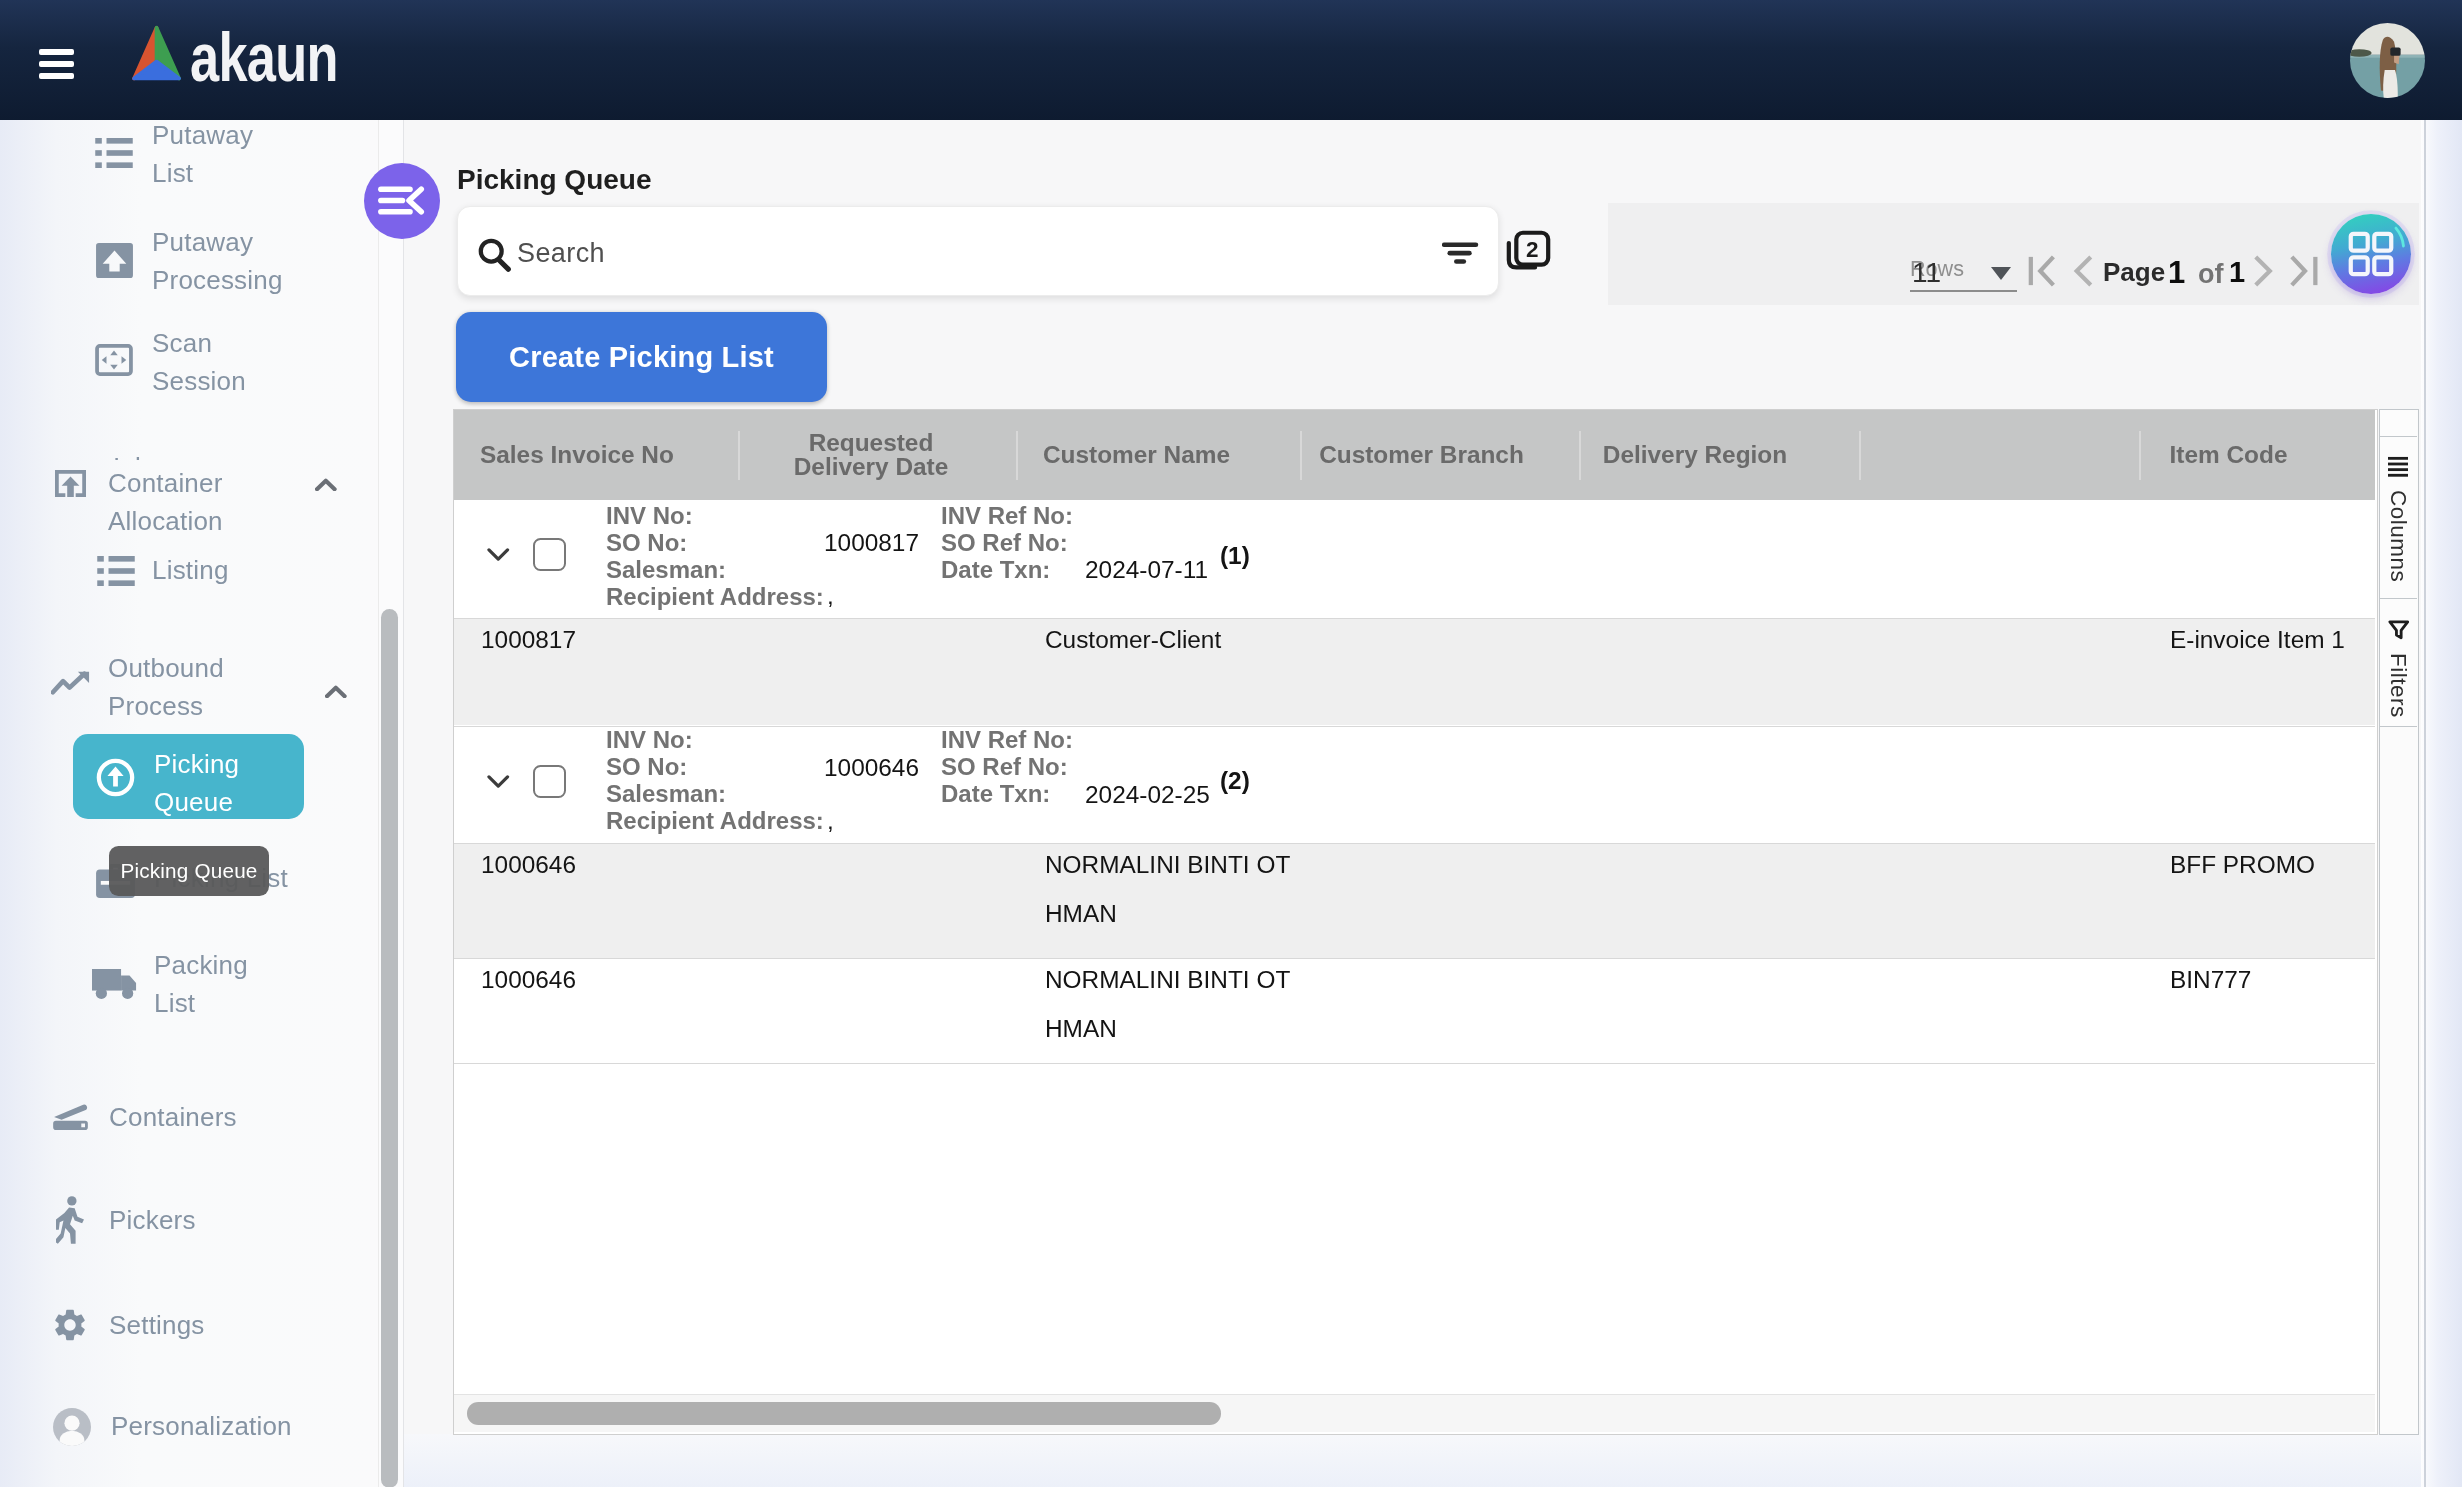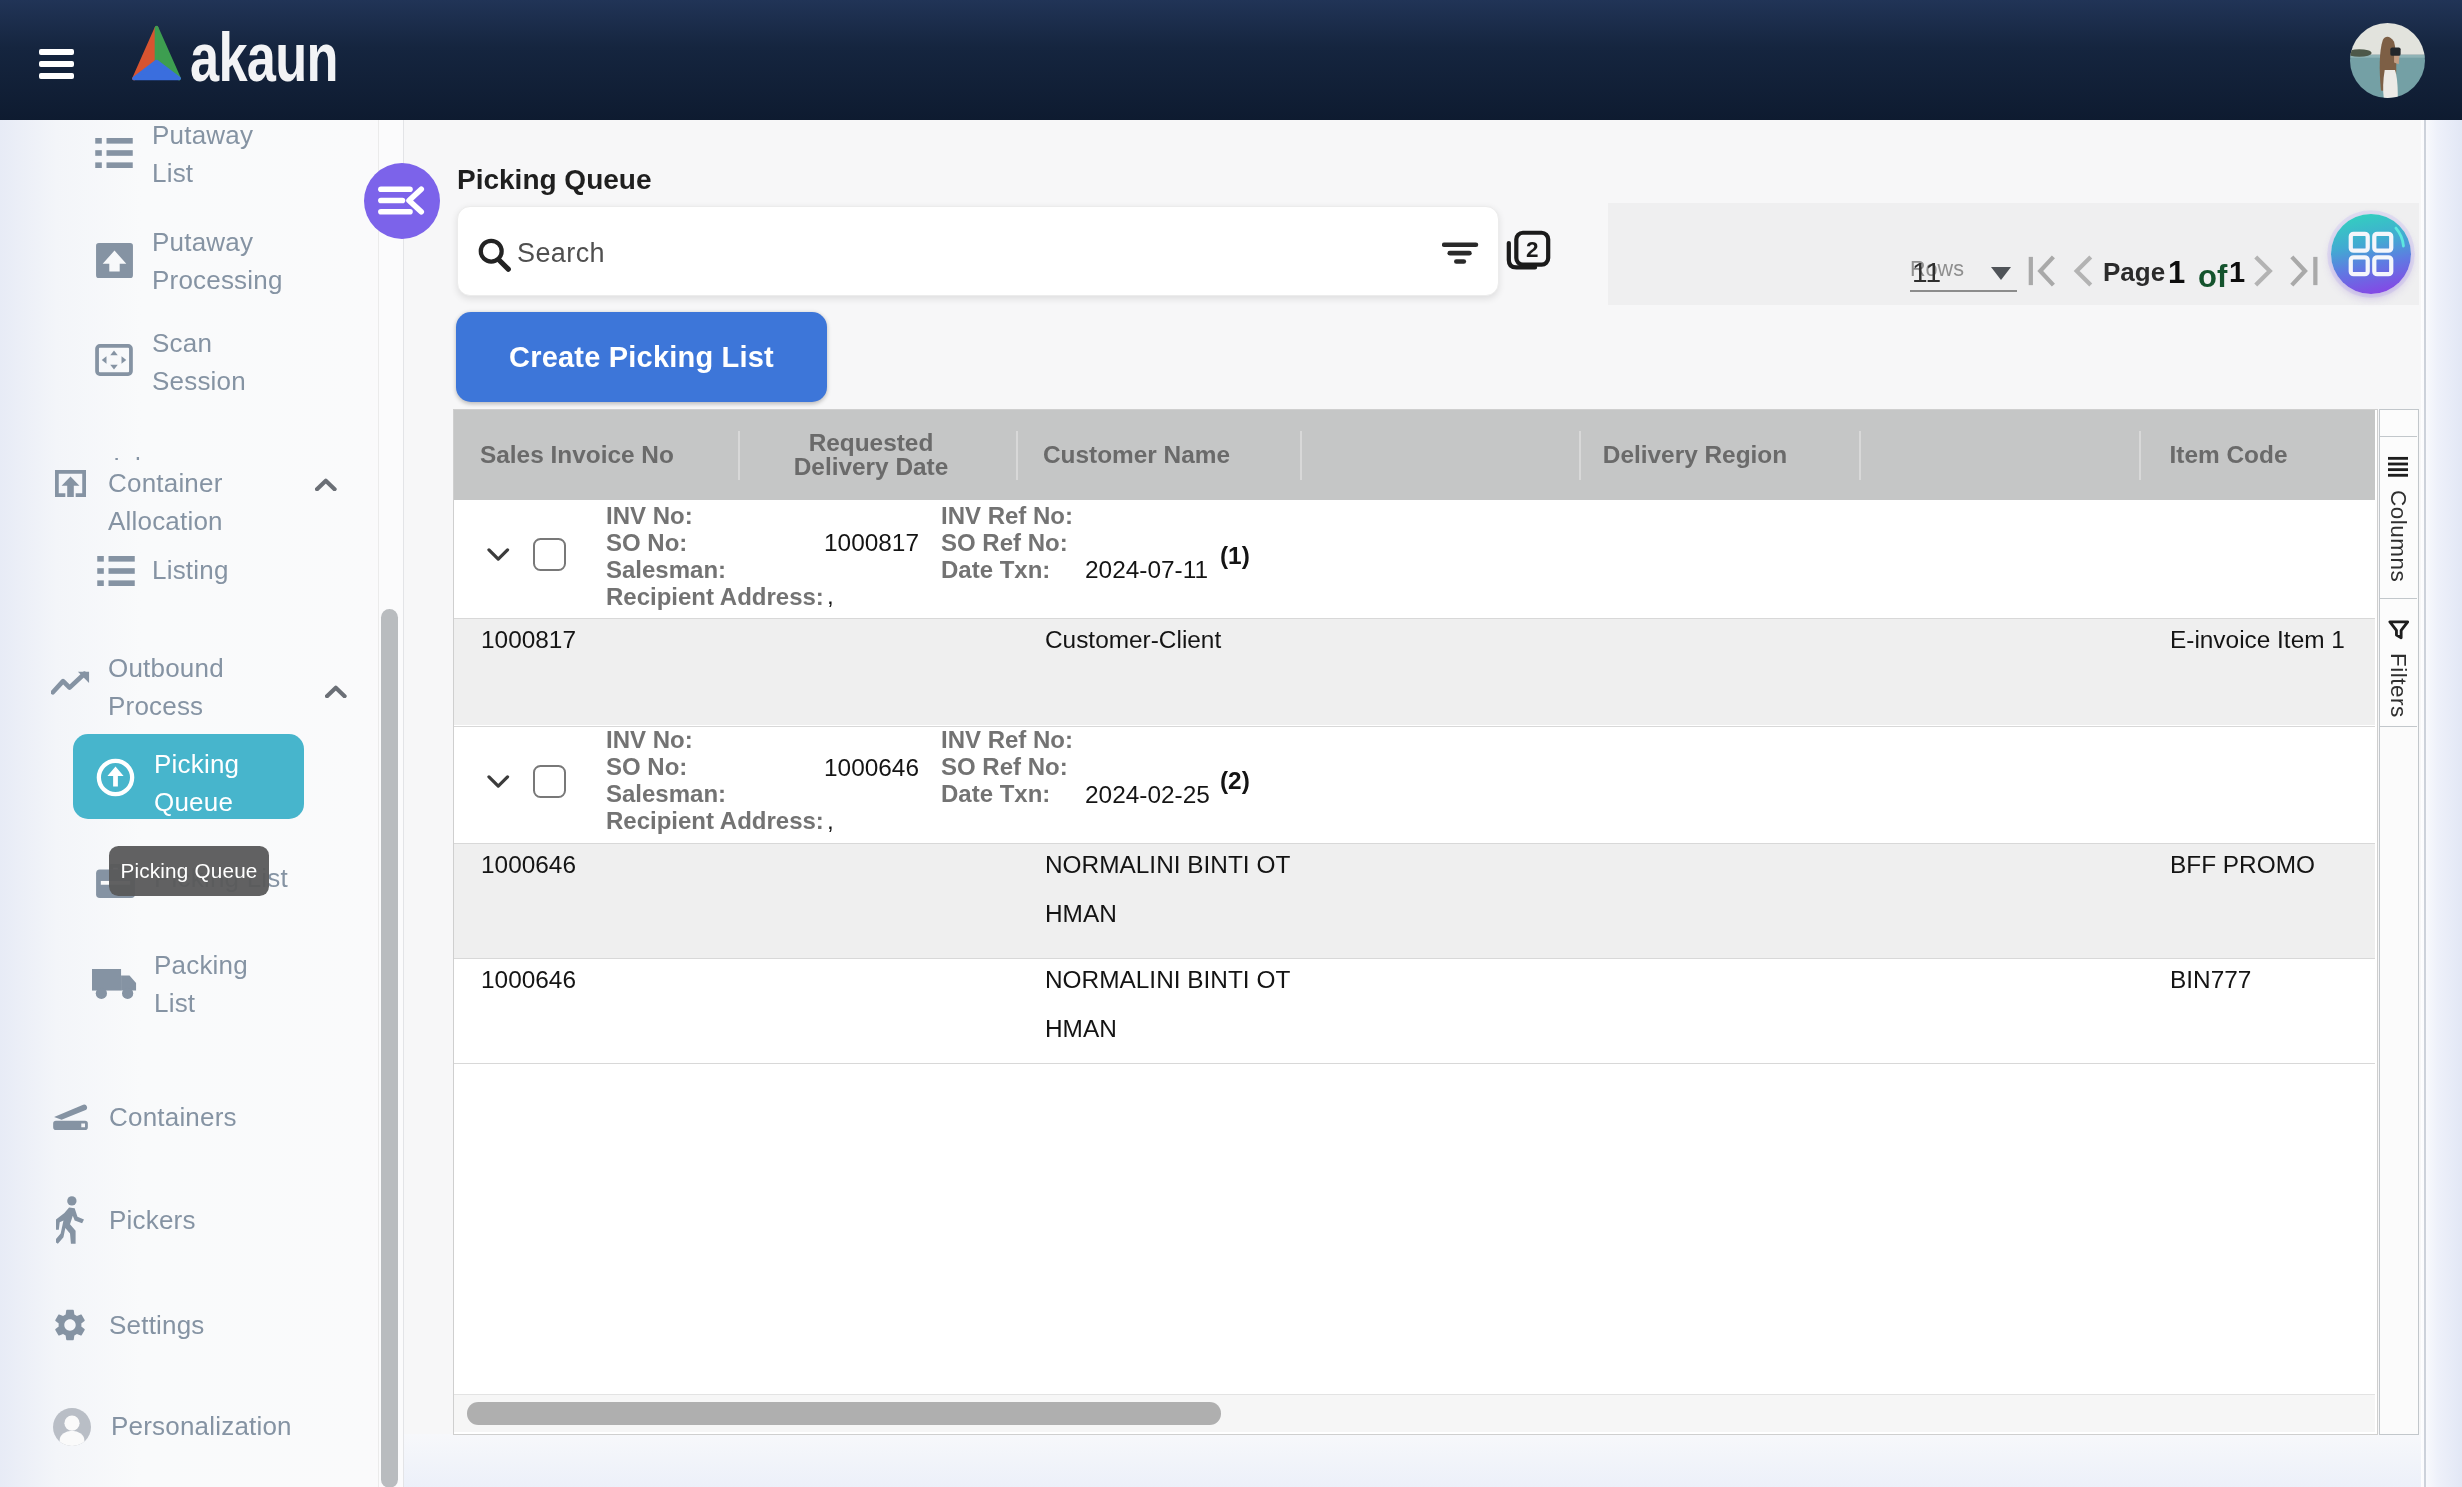--- a/index.html
+++ b/index.html
@@ -239,21 +239,21 @@
     <div id="caret"></div>
     <svg class="abs" style="left:2027px;top:255px" width="34" height="32" viewBox="0 0 36 34">
       <line x1="4" y1="2" x2="4" y2="32" stroke="#a9a9a9" stroke-width="4.5"></line>
       <polyline points="28,2 14,17 28,32" fill="none" stroke="#a9a9a9" stroke-width="4.5"></polyline>
     </svg>
     <svg class="abs" style="left:2072px;top:255px" width="22.5" height="32" viewBox="0 0 24 34">
       <polyline points="20,2 5,17 20,32" fill="none" stroke="#b3b3b3" stroke-width="4.5"></polyline>
     </svg>
     <div class="pgtxt" style="left:2103px;font-weight:bold;color:#2b2b2b">Page</div>
     <div class="pgtxt" style="left:2168px;font-weight:bold;color:#0d0d0d;font-size:31px;top:255px">1</div>
-    <div class="pgtxt" style="left:2198px;color:#14532d;font-weight:600;font-size:31px;top:259px">of</div>
+    <div class="pgtxt" style="left:2198px;color:#737373;font-weight:600;font-size:27px;top:259px">of</div>
     <div class="pgtxt" style="left:2229px;font-weight:bold;color:#0d0d0d;font-size:29px;top:256px">1</div>
     <svg class="abs" style="left:2252px;top:255px" width="22.5" height="32" viewBox="0 0 24 34">
       <polyline points="4,2 19,17 4,32" fill="none" stroke="#b3b3b3" stroke-width="4.5"></polyline>
     </svg>
     <svg class="abs" style="left:2288px;top:255px" width="34" height="32" viewBox="0 0 36 34">
       <polyline points="4,2 18,17 4,32" fill="none" stroke="#a9a9a9" stroke-width="4.5"></polyline>
       <line x1="29" y1="2" x2="29" y2="32" stroke="#a9a9a9" stroke-width="4.5"></line>
     </svg>
     <div id="gridbtn">
       <svg width="80" height="80" viewBox="0 0 85 85" style="position:absolute;left:0;top:0">
@@ -277,20 +277,21 @@
           <polyline points="61,28 48,40 61,52" fill="none" stroke-linejoin="round"></polyline>
         </g>
       </svg>
     </div>
 
     <div id="card">
       <div id="thead">
         <div class="h" style="left:26px;width:263px;justify-content:flex-start;text-align:left">Sales Invoice No</div>
         <div class="h" style="left:540px;width:285px">Customer Name</div>
         <div class="h" style="left:278px;width:278px">Requested<br>Delivery Date</div>
+        <div class="h" style="left:828px;width:279px">Customer Branch</div>
         <div class="h" style="left:1101px;width:280px">Delivery Region</div>
         <div class="h" style="left:1658px;width:233px">Item Code</div>
         <div class="sep" style="left:284px"></div>
         <div class="sep" style="left:562px"></div>
         <div class="sep" style="left:846px"></div>
         <div class="sep" style="left:1125px"></div>
         <div class="sep" style="left:1405px"></div>
         <div class="sep" style="left:1685px"></div>
       </div>
 

